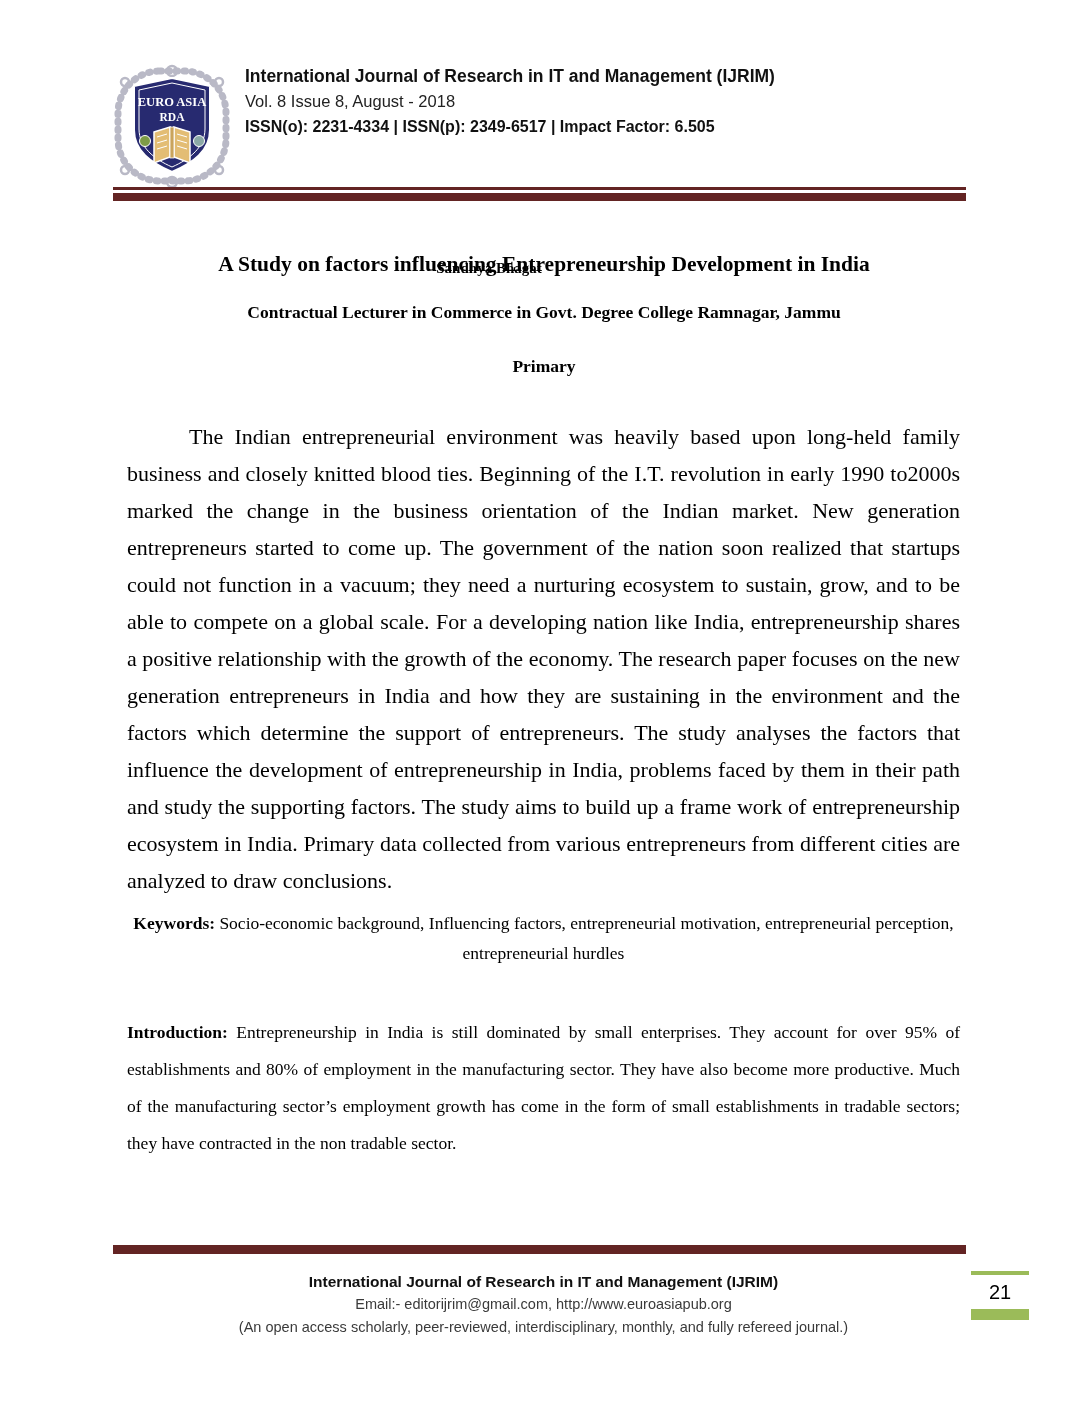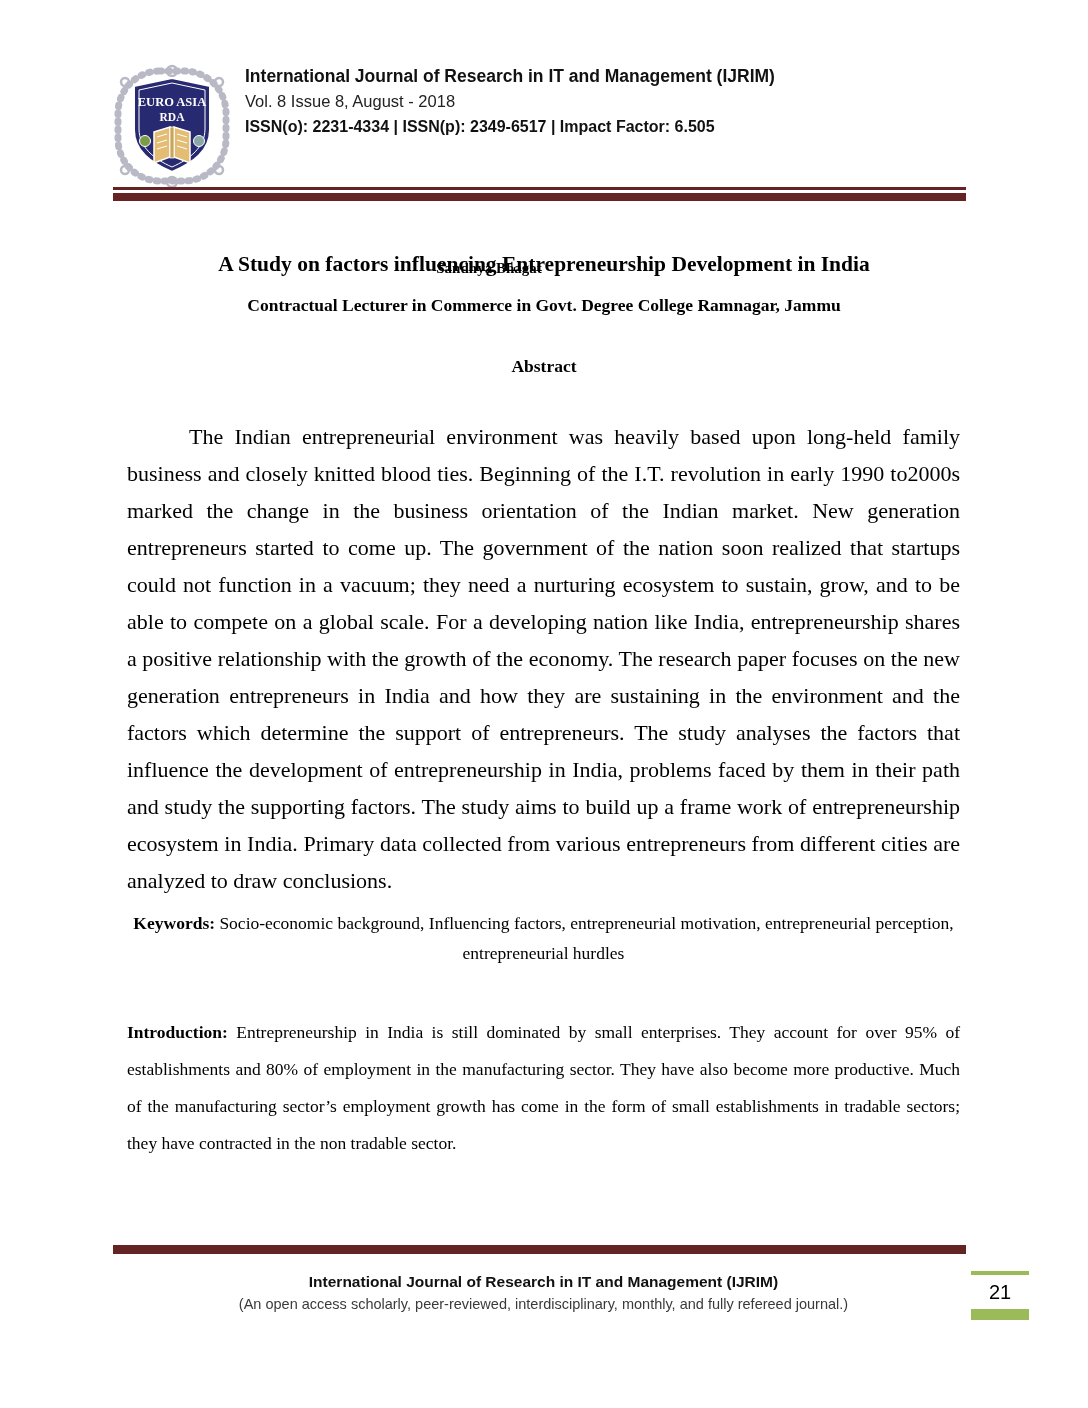--- a/index.html
+++ b/index.html
@@ -32,21 +32,21 @@
   
   .art-title{
     position:absolute;left:0;top:208px;width:1088px;
     text-align:center;font-size:21.5px;font-weight:bold;margin-top:44px;
   }
   .art-author{
     position:absolute;left:0;top:260px;width:978px;
     text-align:center;font-size:15px;font-weight:bold;
   }
   .art-affil{
-    position:absolute;left:0;top:295px;width:1088px;
+    position:absolute;left:0;top:302px;width:1088px;
     text-align:center;font-size:17.5px;font-weight:bold;
   }
   .art-abs-head{
     position:absolute;left:0;top:356px;width:1088px;
     text-align:center;font-size:17.5px;font-weight:bold;
   }
   .art-abstract{
     position:absolute;left:127px;top:396px;width:833px;
     font-size:22px;line-height:37px;
     text-align:justify;text-indent:62px;
@@ -118,32 +118,33 @@
 
   <div class="hdr-rule">
     <div class="thin"></div>
       <div class="gap"></div>
       <div class="thick"></div>
   </div>
 
   <div class="art-title">A Study on factors influencing Entrepreneurship Development in India</div>
   <div class="art-author">Sandhya Bhagat</div>
   <div class="art-affil">Contractual Lecturer in Commerce in Govt. Degree College Ramnagar, Jammu</div>
-  <div class="art-abs-head">Abstract</div>
+  <div class="art-abs-head">Primary</div>
 
   <p class="art-abstract">The Indian entrepreneurial environment was heavily based upon long-held family business and closely knitted blood ties. Beginning of the I.T. revolution in early 1990 to2000s marked the change in the business orientation of the Indian market. New generation entrepreneurs started to come up. The government of the nation soon realized that startups could not function in a vacuum; they need a nurturing ecosystem to sustain, grow, and to be able to compete on a global scale. For a developing nation like India, entrepreneurship shares a positive relationship with the growth of the economy. The research paper focuses on the new generation entrepreneurs in India and how they are sustaining in the environment and the factors which determine the support of entrepreneurs. The study analyses the factors that influence the development of entrepreneurship in India, problems faced by them in their path and study the supporting factors. The study aims to build up a frame work of entrepreneurship ecosystem in India. Primary data collected from various entrepreneurs from different cities are analyzed to draw conclusions.</p>
 
   <p class="art-keywords"><span class="b">Keywords:</span><span> Socio-economic background, Influencing factors, entrepreneurial motivation, entrepreneurial perception, entrepreneurial hurdles</span></p>
 
   <p class="art-intro"><span class="b">Introduction:</span><span> Entrepreneurship in India is still dominated by small enterprises. They account for over 95% of establishments and 80% of employment in the manufacturing sector. They have also become more productive. Much of the manufacturing sector’s employment growth has come in the form of small establishments in tradable sectors; they have contracted in the non tradable sector.</span></p>
 
   <div class="ftr-rule"></div>
 
   <div class="ftr-text">
     <div class="ftr-journal">International Journal of Research in IT and Management (IJRIM)</div>
+    <div class="ftr-line">Email:- editorijrim@gmail.com, http://www.euroasiapub.org</div>
     <div class="ftr-line">(An open access scholarly, peer-reviewed, interdisciplinary, monthly, and fully refereed journal.)</div>
   </div>
 
   <div class="pagenum">
     <div class="bar-thin"></div>
     <div class="num">21</div>
     <div class="bar-thick"></div>
   </div>
 
 </div>

